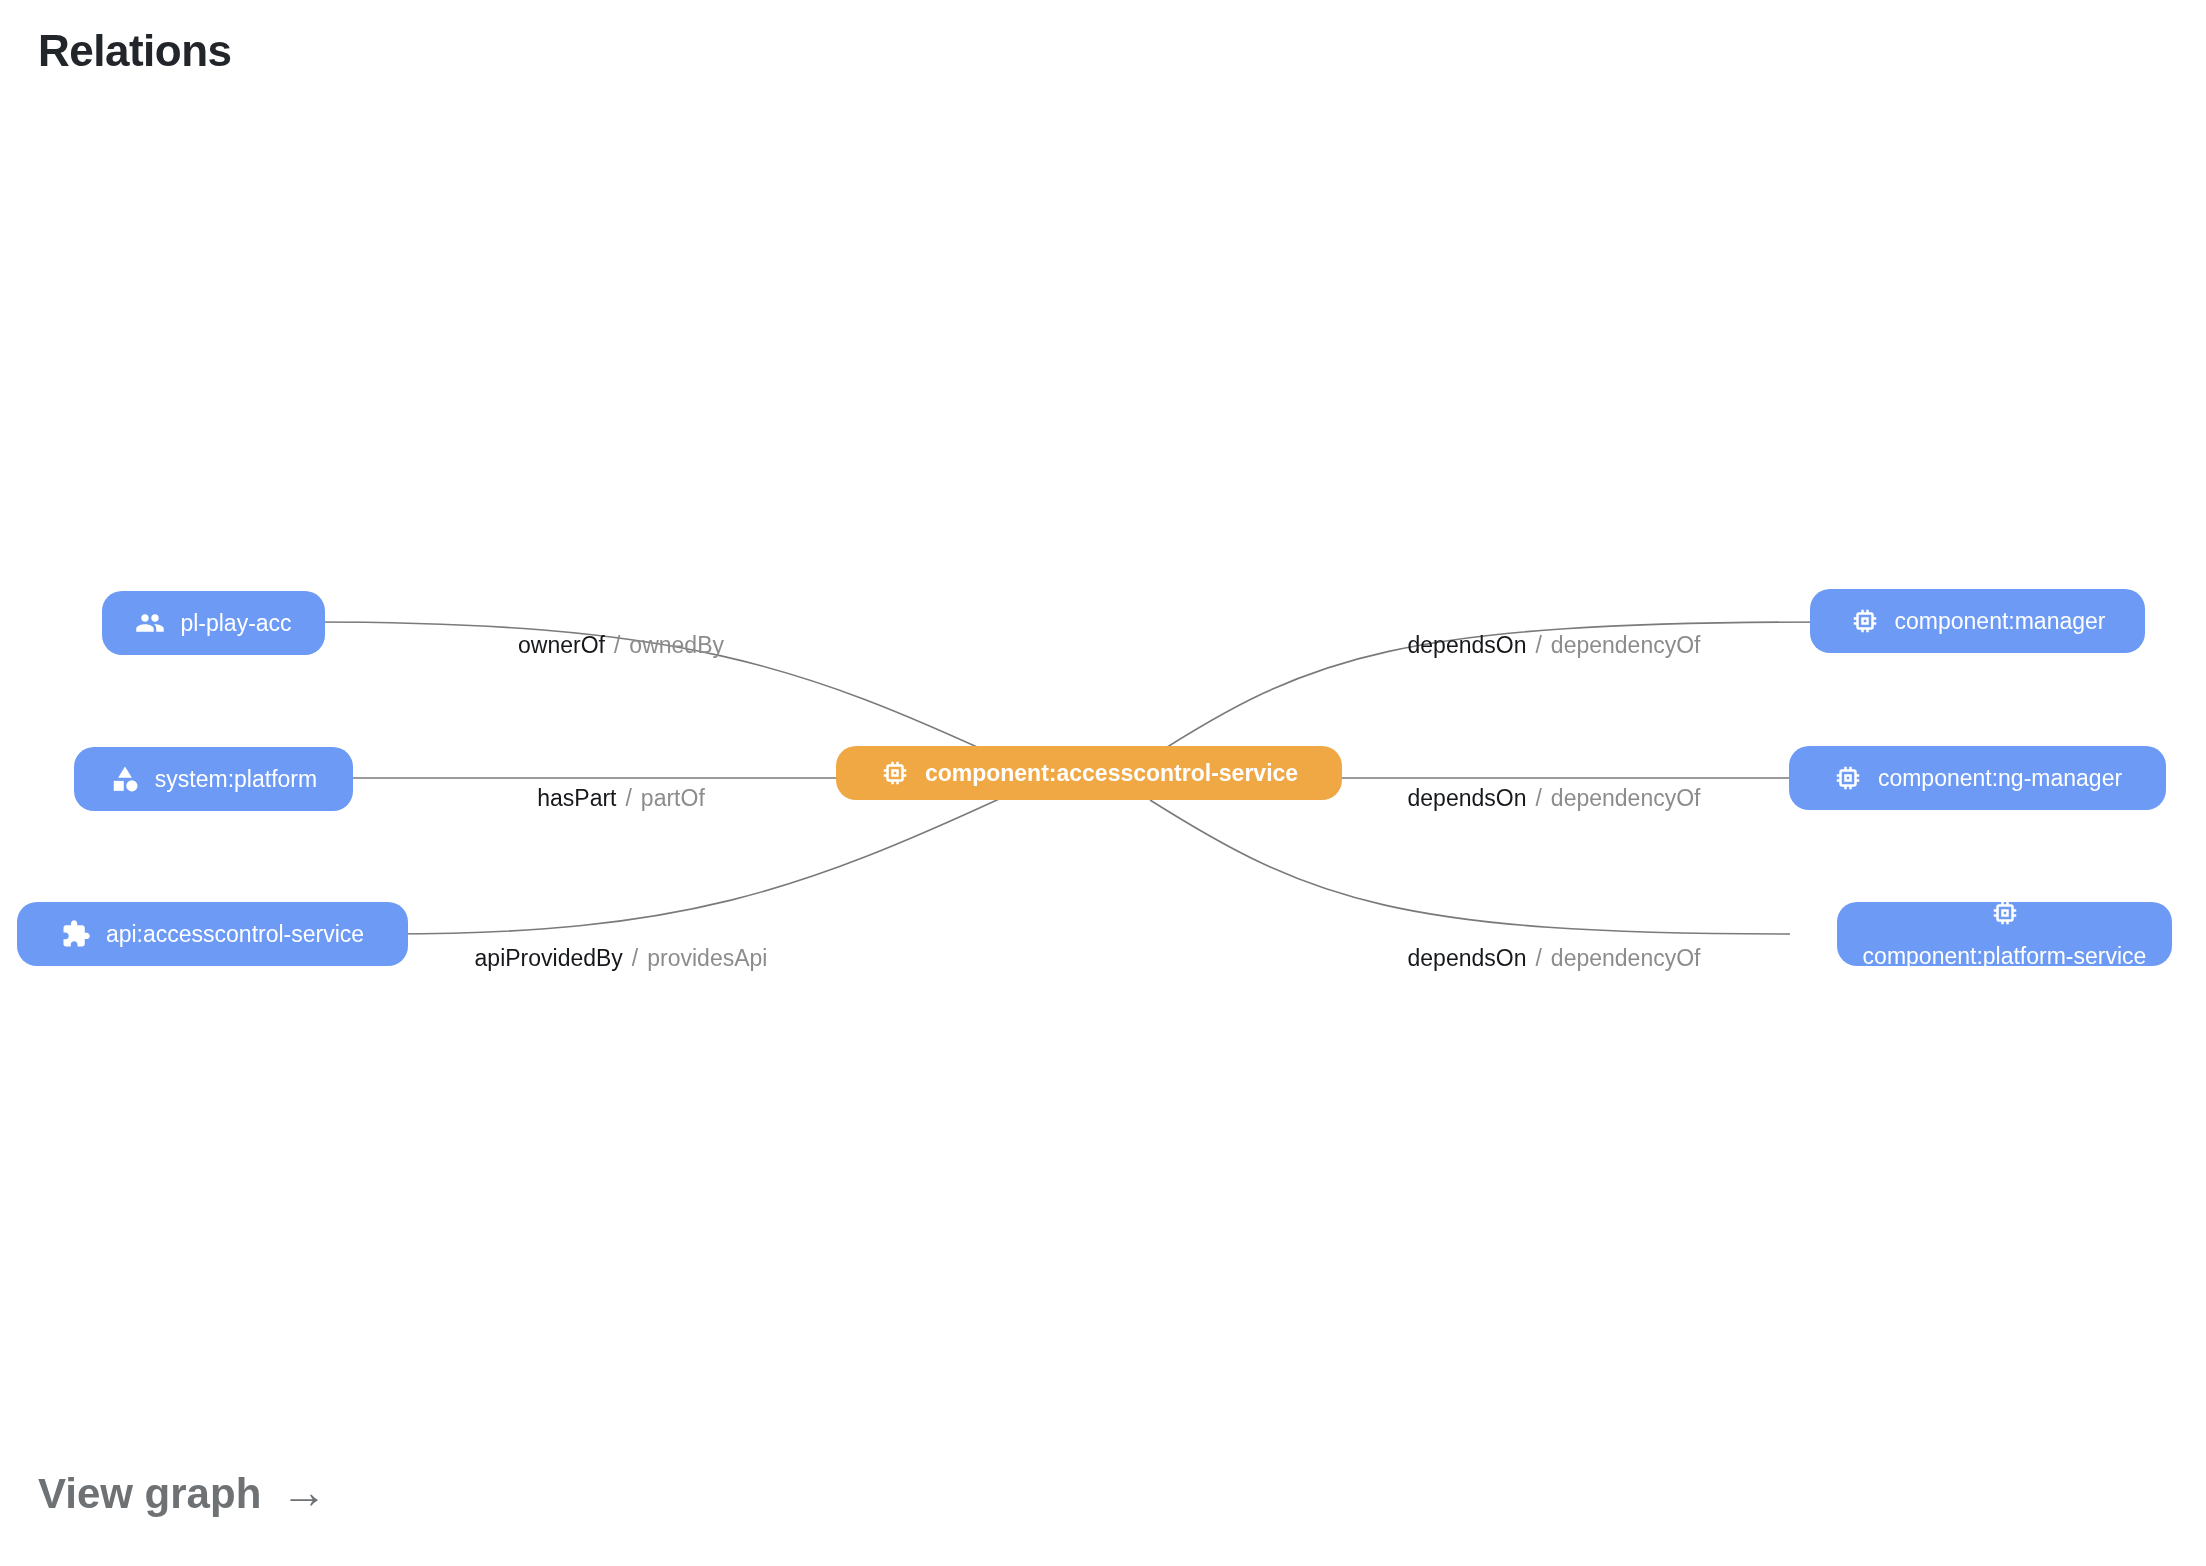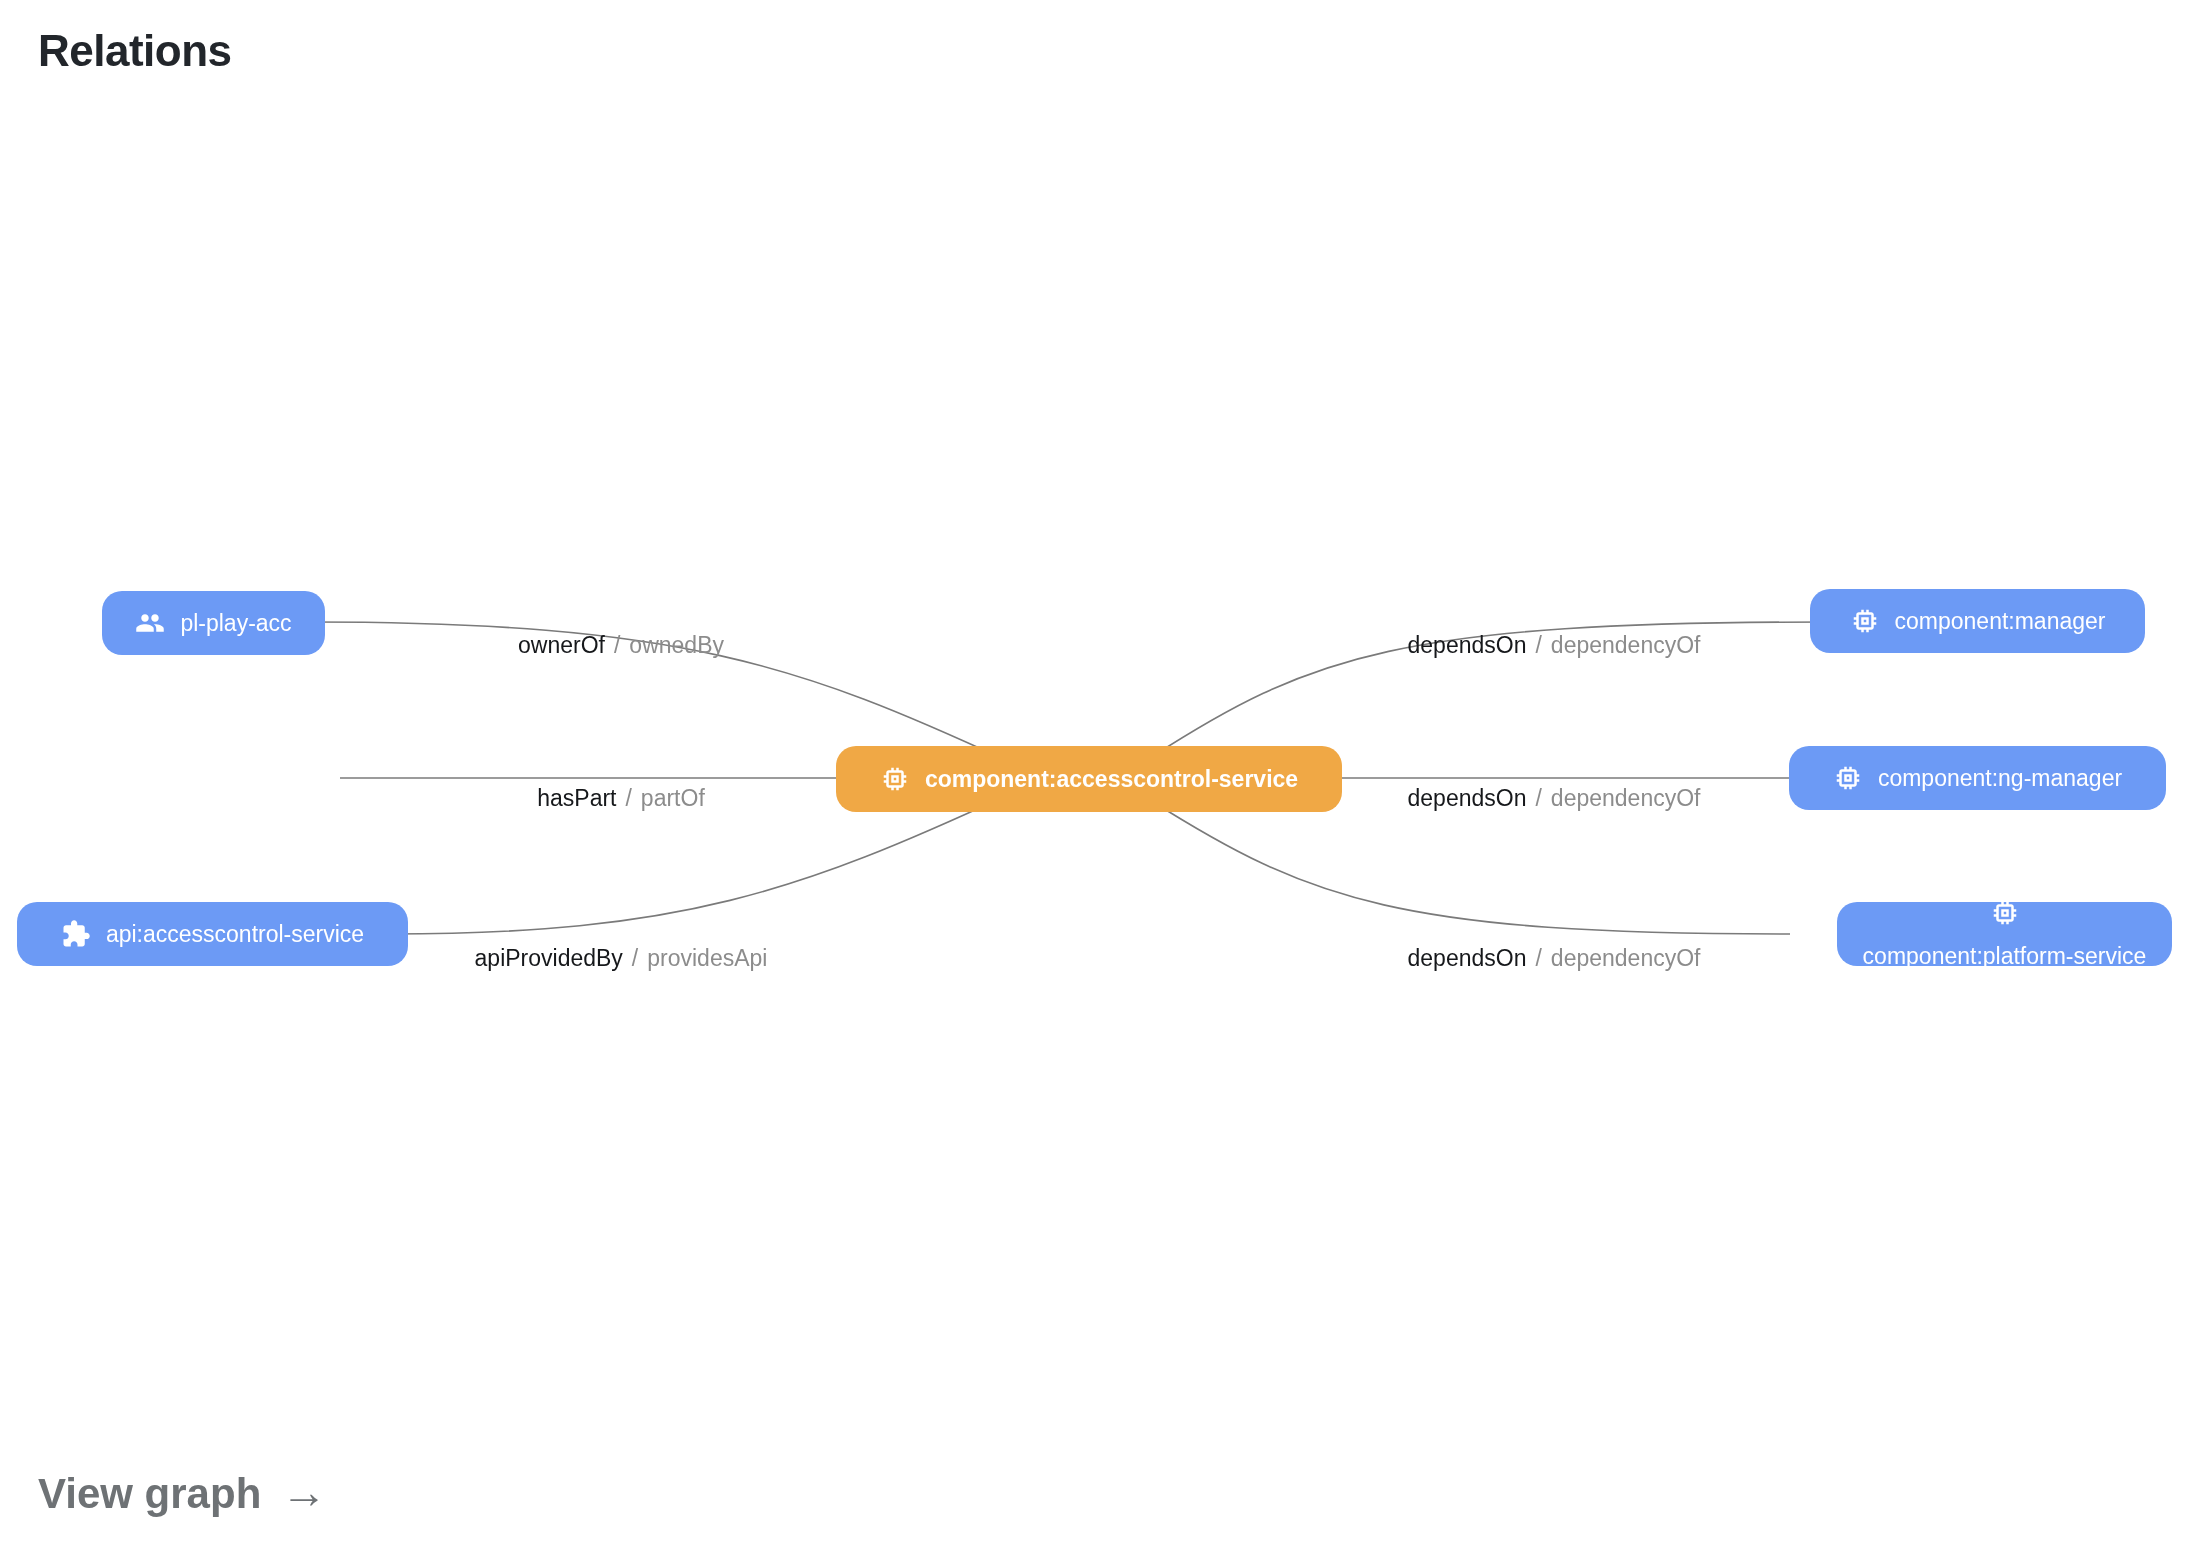--- a/index.html
+++ b/index.html
@@ -54,21 +54,21 @@
     display: flex;
     align-items: center;
     justify-content: center;
     gap: 15px;
     color: #ffffff;
     font-size: 23px;
     white-space: nowrap;
     cursor: pointer;
   }
   .node.blue { background: #6c9af5; }
-  .node.orange { background: #f0a845; font-weight: 700; height: 66px; }
+  .node.orange { background: #f0a845; font-weight: 700; height: 54px; }
   .node .nicon { width: 30px; height: 30px; flex: 0 0 auto; display: block; }
   .node .nicon svg { width: 30px; height: 30px; display: block; fill: #ffffff; }
   .view-graph {
     position: absolute;
     left: 38px;
     top: 1470px;
     z-index: 2;
     display: flex;
     align-items: center;
     gap: 20px;
@@ -129,20 +129,30 @@
 
   <div class="node blue" style="left:102px; top:591px; width:223px;">
     <span class="nicon">
       <svg viewBox="0 0 24 24">
           <path d="M16 11c1.66 0 2.99-1.34 2.99-3S17.66 5 16 5c-1.66 0-3 1.34-3 3s1.34 3 3 3zm-8 0c1.66 0 2.99-1.34 2.99-3S9.66 5 8 5C6.34 5 5 6.34 5 8s1.34 3 3 3zm0 2c-2.33 0-7 1.17-7 3.5V19h14v-2.5c0-2.33-4.67-3.5-7-3.5zm8 0c-.29 0-.62.02-.97.05 1.16.84 1.97 1.97 1.97 3.45V19h6v-2.5c0-2.33-4.67-3.5-7-3.5z"></path>
         </svg>
     </span>
     <span>pl-play-acc</span>
   </div>
 
+  <div class="node blue" style="left:74px; top:747px; width:279px;">
+    <span class="nicon">
+      <svg viewBox="0 0 24 24">
+          <path d="M12 2l-5.5 9h11z"></path>
+          <circle cx="17.5" cy="17.5" r="4.5"></circle>
+          <path d="M3 13.5h8v8H3z"></path>
+        </svg>
+    </span>
+    <span>system:platform</span>
+  </div>
 
   <div class="node blue" style="left:17px; top:902px; width:391px;">
     <span class="nicon">
       <svg viewBox="0 0 24 24">
           <path d="M20.5 11H19V7c0-1.1-.9-2-2-2h-4V3.5C13 2.12 11.88 1 10.5 1S8 2.12 8 3.5V5H4c-1.1 0-2 .9-2 2v3.8h1.5c1.49 0 2.7 1.21 2.7 2.7s-1.21 2.7-2.7 2.7H2V20c0 1.1.9 2 2 2h3.8v-1.5c0-1.49 1.21-2.7 2.7-2.7 1.49 0 2.7 1.21 2.7 2.7V22H17c1.1 0 2-.9 2-2v-4h1.5c1.38 0 2.5-1.12 2.5-2.5S21.88 11 20.5 11z"></path>
         </svg>
     </span>
     <span>api:accesscontrol-service</span>
   </div>
 

